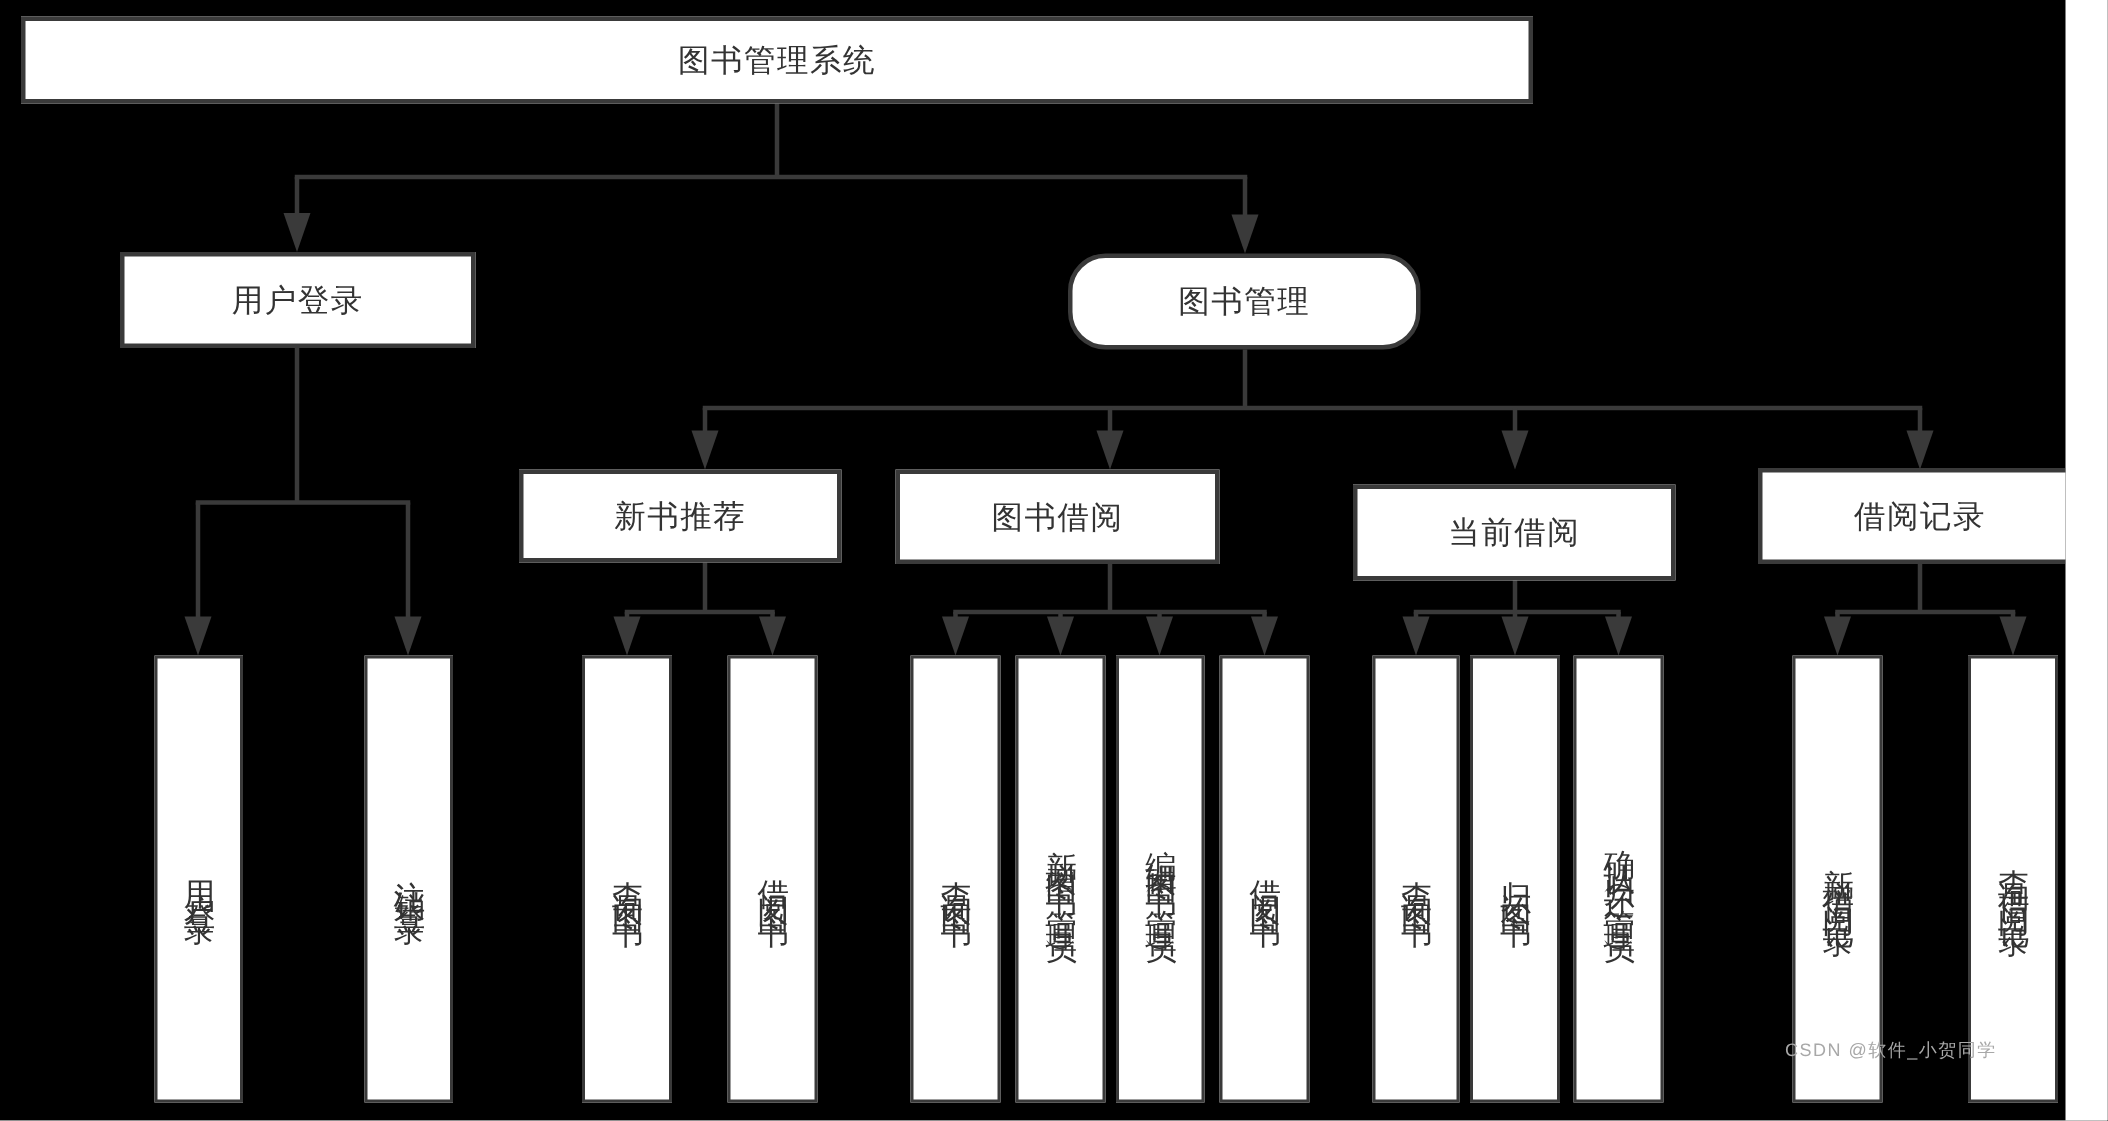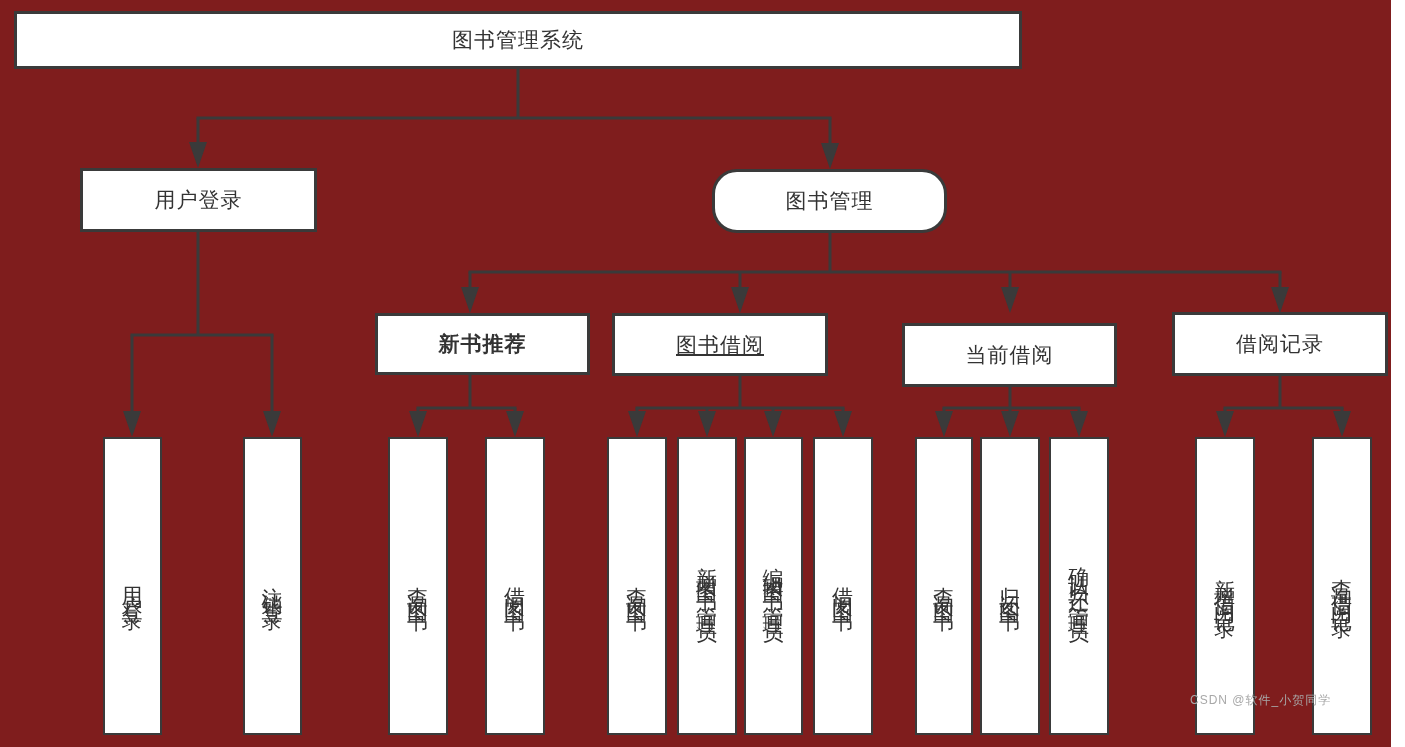--- a/index.html
+++ b/index.html
@@ -5,23 +5,22 @@
   html, body {
     margin: 0;
     padding: 0;
     background: #ffffff;
     font-family: "Liberation Sans", sans-serif;
   }
   .canvas {
     position: relative;
     width: 1377px;
     height: 747px;
-    background: #7f1d1d;
+    background: #000000;
     overflow: hidden;
-    padding-left: 14px;
   }
   .connectors {
     position: absolute;
     left: 0;
     top: 0;
     width: 1405px;
     height: 747px;
   }
   .node {
     position: absolute;
@@ -46,22 +45,22 @@
     text-orientation: mixed;
     line-height: 1;
     letter-spacing: 8px;
     font-size: 21px;
     color: #333333;
   }
   
   .n-root   { left: 14px;  top: 11px;  width: 1008px; height: 58px; }
   .n-login  { left: 80px;  top: 168px; width: 237px;  height: 64px; }
   .n-mgmt   { left: 712px; top: 169px; width: 235px;  height: 64px; border-radius: 25px; }
-  .n-g1     { left: 375px; top: 313px; width: 215px;  height: 62px; font-weight: bold; }
-  .n-g2     { left: 612px; top: 313px; width: 216px;  height: 63px; text-decoration: underline; }
+  .n-g1     { left: 346px; top: 313px; width: 215px;  height: 62px; }
+  .n-g2     { left: 597px; top: 313px; width: 216px;  height: 63px; }
   .n-g3     { left: 902px; top: 323px; width: 215px;  height: 64px; }
   .n-g4     { left: 1172px;top: 312px; width: 216px;  height: 64px; }
   .lf-a1 { left: 103px;  width: 59px; }
   .lf-a2 { left: 243px;  width: 59px; }
   .lf-b1 { left: 388px;  width: 60px; }
   .lf-b2 { left: 485px;  width: 60px; }
   .lf-c1 { left: 607px;  width: 60px; }
   .lf-c2 { left: 677px;  width: 60px; }
   .lf-c3 { left: 744px;  width: 59px; }
   .lf-c4 { left: 813px;  width: 60px; }

